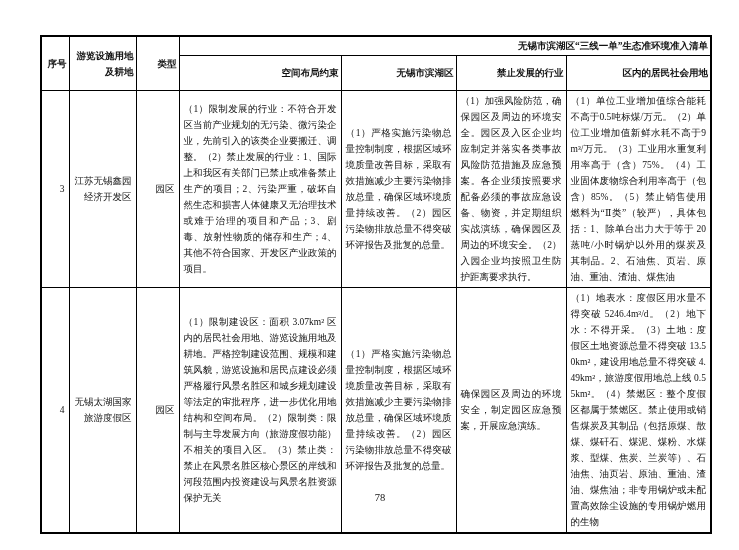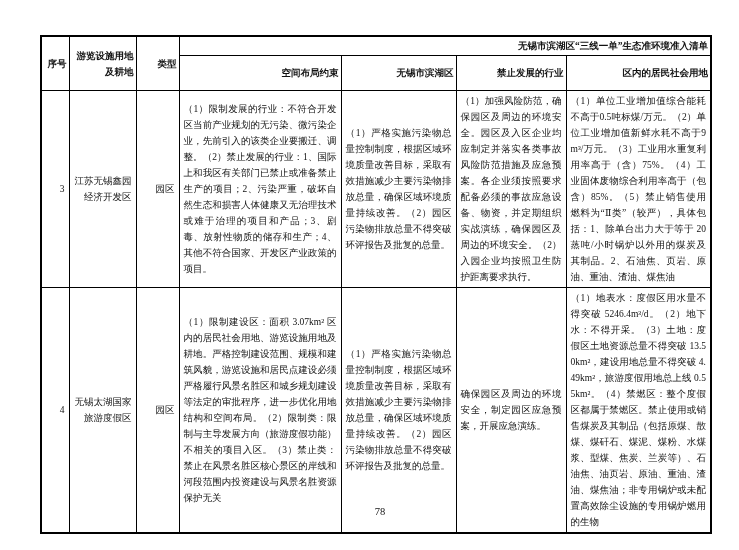--- a/index.html
+++ b/index.html
@@ -33,21 +33,21 @@
     text-align:right;
     padding:1px 2px;
   }
   .th-group{text-align:left;padding-left:8px;height:16px;line-height:15px;}
   .th-sub{height:32px;font-family:Liberation Serif, serif;}
   td.center{text-align:right;}
   td.just{text-align:justify;text-justify:inter-character;}
   tr.row-3{height:197px;}
   tr.row-4{height:223px;}
   .footer-num{
-    position:absolute;left:0;right:0;top:506px;
+    position:absolute;left:0;right:0;top:492px;
     text-align:center;
     font-size:10.5px;
     color:#111;
     padding-left:21px;
   }
 </style>
 </head>
 <body>
 
 <div class="sheet">

